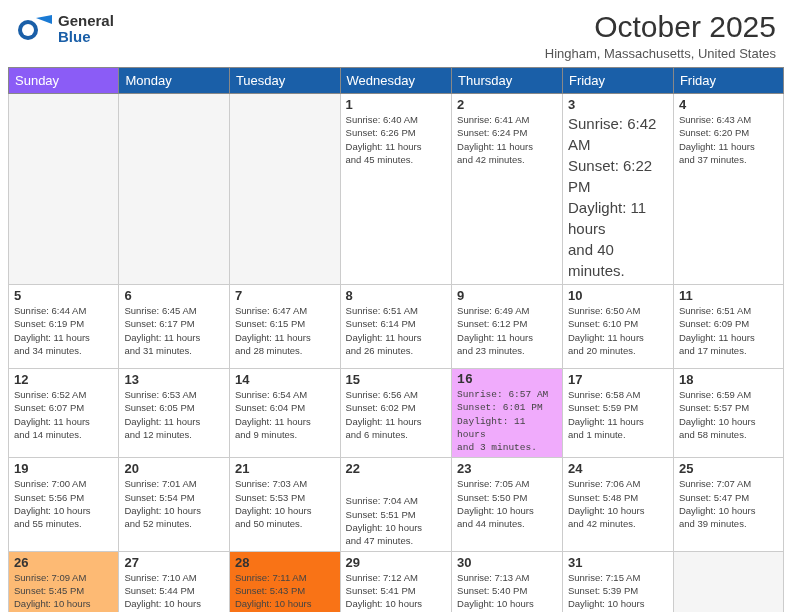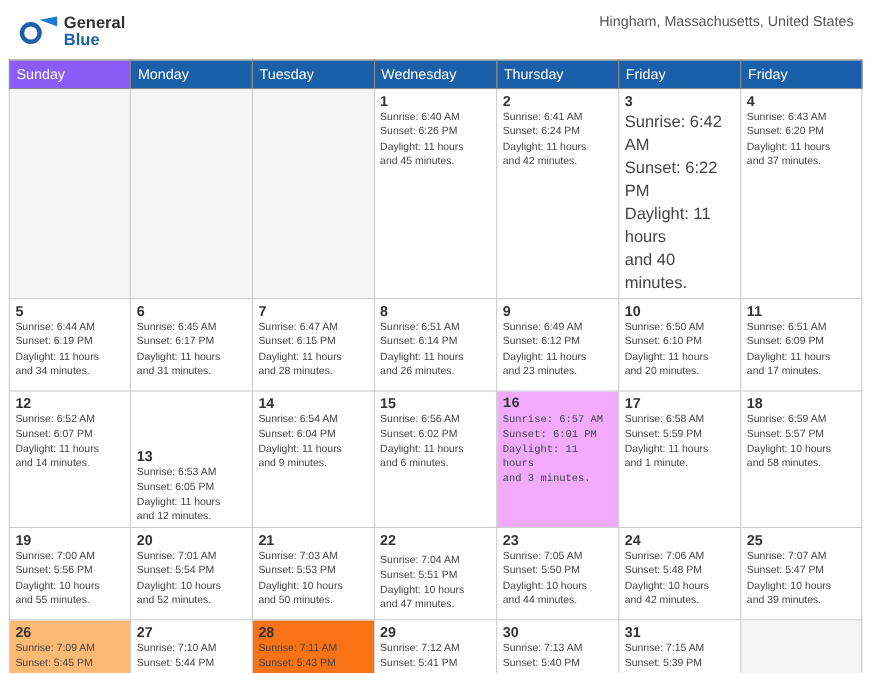--- a/index.html
+++ b/index.html
@@ -20,20 +20,21 @@
     <div>
       <div style="font-size:15px; font-weight:bold; color:#333; line-height:1.1;">
         <span>General</span>
       </div>
       <div style="font-size:15px; font-weight:bold; color:#1a5fa8; line-height:1.1;">
         <span>Blue</span>
       </div>
     </div>
   </div>
   <div style="text-align:right;">
+    <div style="font-size:30px; color:#333; font-weight:normal;">October 2025</div>
     <div style="font-size:13px; color:#555; margin-top:2px;">Hingham, Massachusetts, United States</div>
   </div>
 </div>
 
 <div style="padding:0 8px 6px 8px;">
   <table style="width:100%; border-collapse:collapse;">
     <thead>
       <tr>
         <th style="background:#8b5cf6;color:#fff;text-align:left;padding:5px 6px;font-size:13px;font-weight:normal;border:1px solid #888;">Sunday</th>
         <th style="background:#1a5fa8;color:#fff;text-align:left;padding:5px 6px;font-size:13px;font-weight:normal;border:1px solid #888;">Monday</th>
@@ -131,21 +132,21 @@
         </tr>
         <tr>
           <td style="border: 1px solid rgb(204, 204, 204); vertical-align: top; padding: 3px 5px; height: 84px; width: 113px; background-color: rgb(255, 255, 255);">
             <span style="font-size: 13px; font-weight: bold; color: rgb(51, 51, 51); display: block; margin-bottom: 1px;">12</span>
             <div style="font-size: 9.5px; color: rgb(68, 68, 68); line-height: 1.4; white-space: pre-line;">Sunrise: 6:52 AM
 Sunset: 6:07 PM
 Daylight: 11 hours
 and 14 minutes.</div>
           </td>
           <td style="border: 1px solid rgb(204, 204, 204); vertical-align: top; padding: 3px 5px; height: 84px; width: 113px; background-color: rgb(255, 255, 255);">
-            <span style="font-size: 13px; font-weight: bold; color: rgb(51, 51, 51); display: block; margin-bottom: 1px; margin-top: 48px;">13</span>
+            <span style="font-size: 13px; font-weight: bold; color: rgb(51, 51, 51); display: block; margin-bottom: 1px;">13</span>
             <div style="font-size: 9.5px; color: rgb(68, 68, 68); line-height: 1.4; white-space: pre-line;">Sunrise: 6:53 AM
 Sunset: 6:05 PM
 Daylight: 11 hours
 and 12 minutes.</div>
           </td>
           <td style="border: 1px solid rgb(204, 204, 204); vertical-align: top; padding: 3px 5px; height: 84px; width: 113px; background-color: rgb(255, 255, 255);">
             <span style="font-size: 13px; font-weight: bold; color: rgb(51, 51, 51); display: block; margin-bottom: 1px;">14</span>
             <div style="font-size: 9.5px; color: rgb(68, 68, 68); line-height: 1.4; white-space: pre-line;">Sunrise: 6:54 AM
 Sunset: 6:04 PM
 Daylight: 11 hours
@@ -196,21 +197,21 @@
 and 52 minutes.</div>
           </td>
           <td style="border: 1px solid rgb(204, 204, 204); vertical-align: top; padding: 3px 5px; height: 84px; width: 113px; background-color: rgb(255, 255, 255);">
             <span style="font-size: 13px; font-weight: bold; color: rgb(51, 51, 51); display: block; margin-bottom: 1px;">21</span>
             <div style="font-size: 9.5px; color: rgb(68, 68, 68); line-height: 1.4; white-space: pre-line;">Sunrise: 7:03 AM
 Sunset: 5:53 PM
 Daylight: 10 hours
 and 50 minutes.</div>
           </td>
           <td style="border: 1px solid rgb(204, 204, 204); vertical-align: top; padding: 3px 5px; height: 84px; width: 113px; background-color: rgb(255, 255, 255);">
-            <span style="font-size: 13px; font-weight: bold; color: rgb(51, 51, 51); display: block; margin-bottom: 5px;">22</span>
+            <span style="font-size: 13px; font-weight: bold; color: rgb(51, 51, 51); display: block; margin-bottom: 18px;">22</span>
             <div style="font-size: 9.5px; color: rgb(68, 68, 68); line-height: 1.4; white-space: pre-line;">Sunrise: 7:04 AM
 Sunset: 5:51 PM
 Daylight: 10 hours
 and 47 minutes.</div>
           </td>
           <td style="border: 1px solid rgb(204, 204, 204); vertical-align: top; padding: 3px 5px; height: 84px; width: 113px; background-color: rgb(255, 255, 255);">
             <span style="font-size: 13px; font-weight: bold; color: rgb(51, 51, 51); display: block; margin-bottom: 1px;">23</span>
             <div style="font-size: 9.5px; color: rgb(68, 68, 68); line-height: 1.4; white-space: pre-line;">Sunrise: 7:05 AM
 Sunset: 5:50 PM
 Daylight: 10 hours

